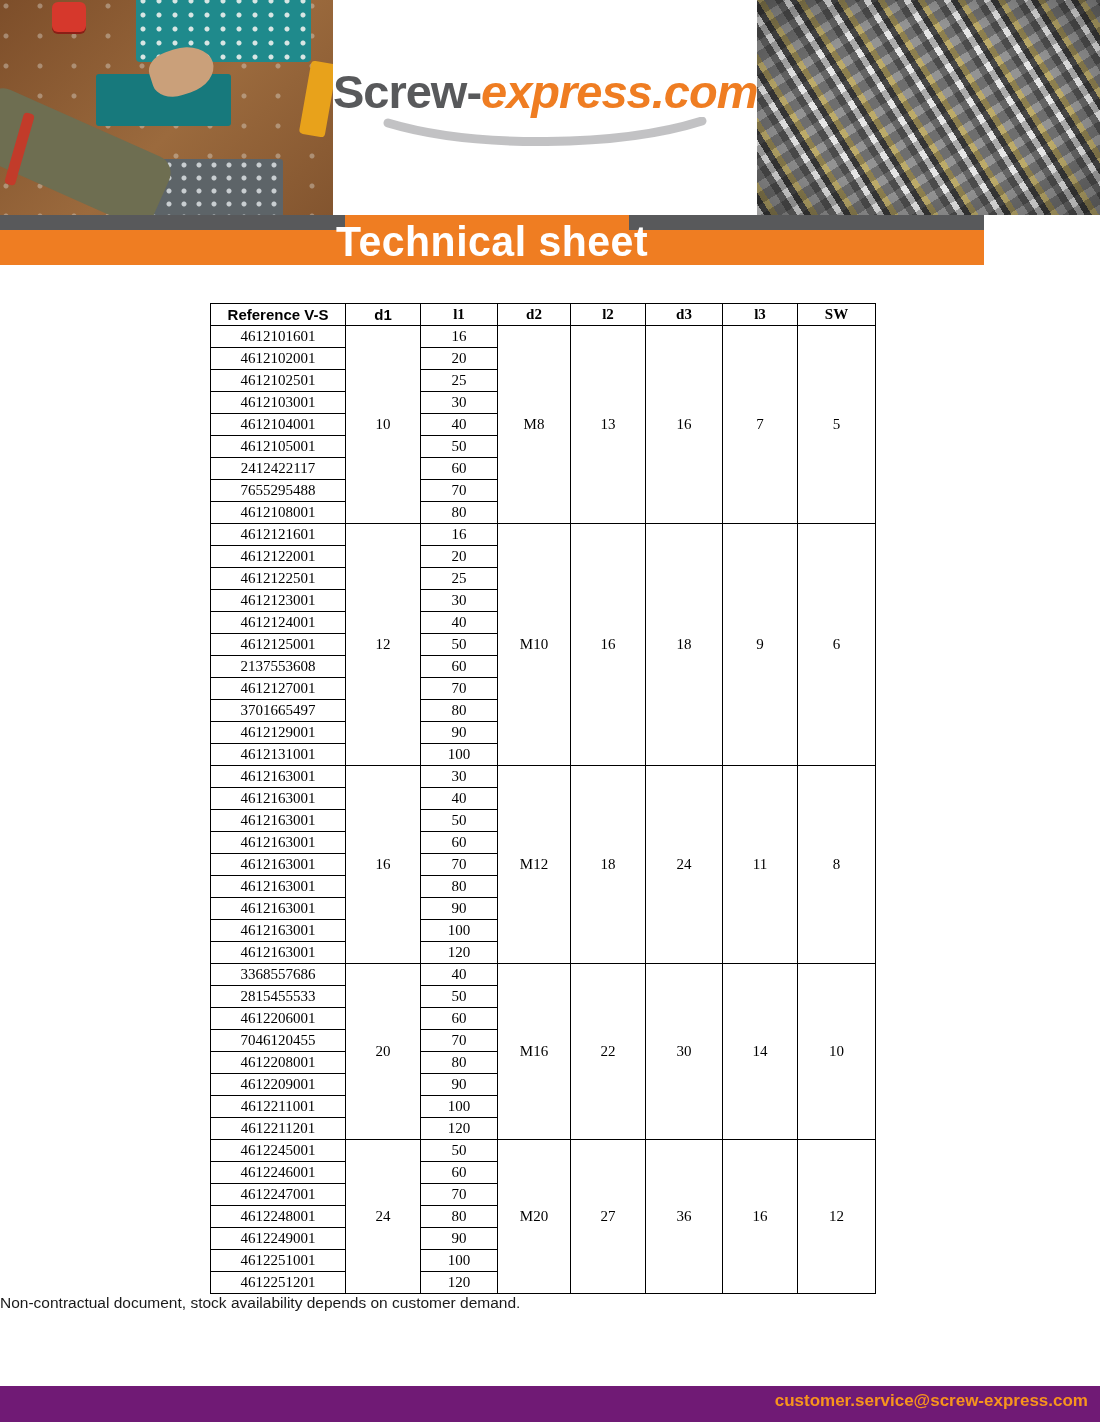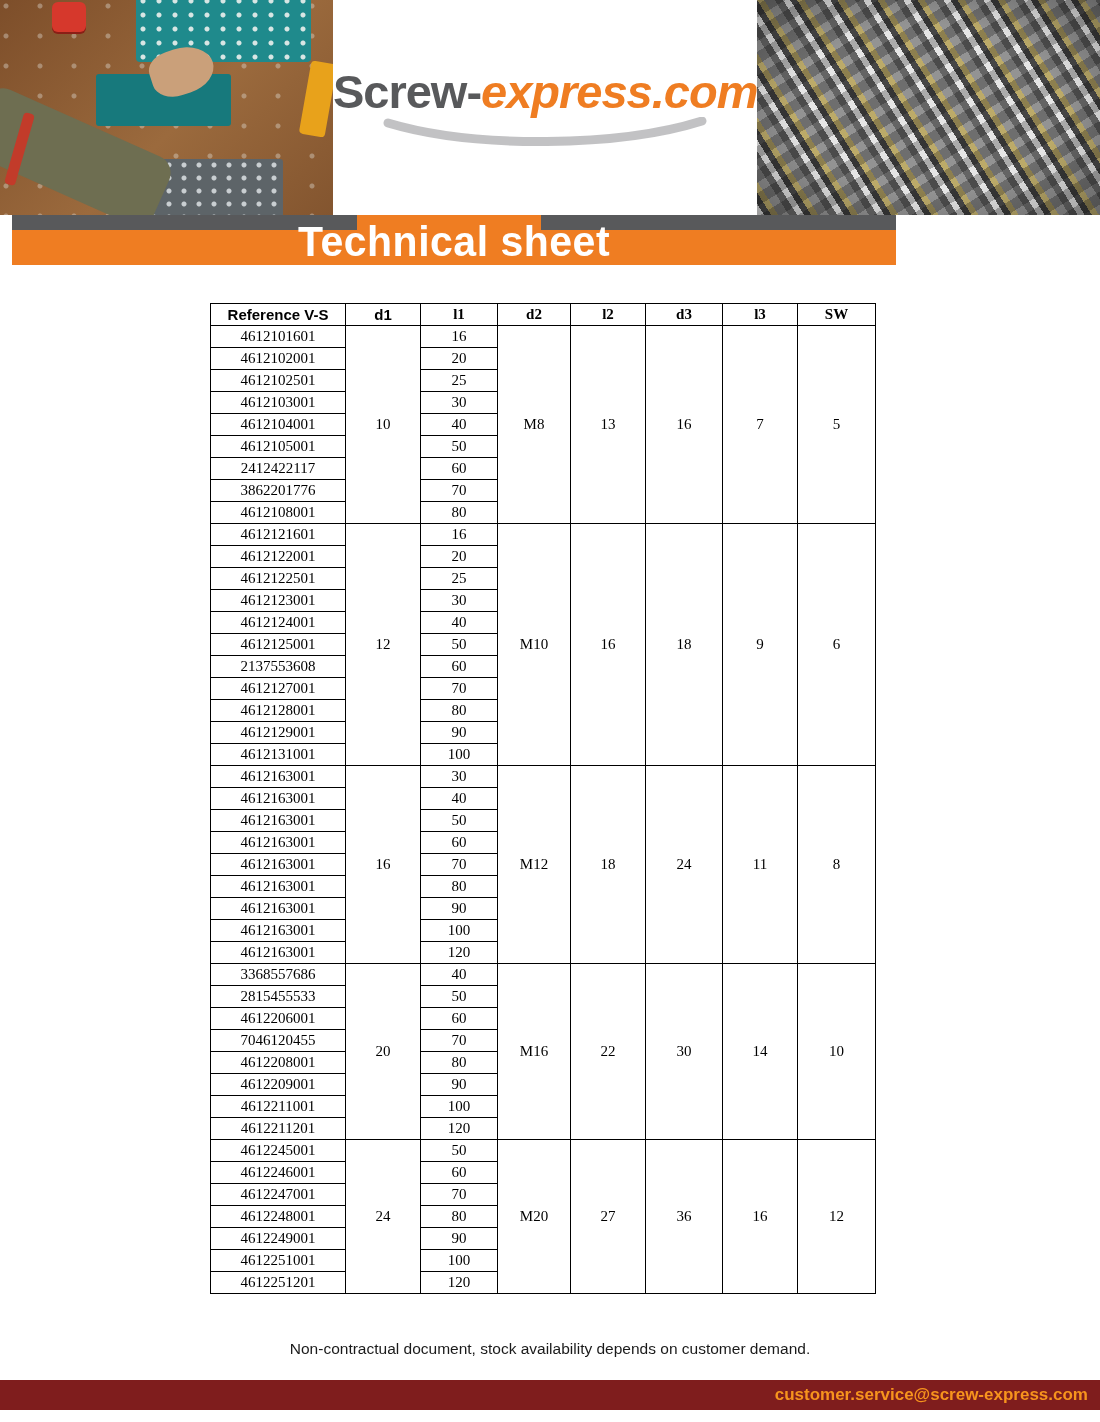--- a/index.html
+++ b/index.html
@@ -47,42 +47,42 @@
   }
   .photo-right .vignette { position:absolute; inset:0; background:radial-gradient(ellipse at center, transparent 55%, rgba(20,20,20,.35) 100%); }
 
   
   .logo-wrap { flex:1; display:flex; flex-direction:column; align-items:center; justify-content:center; background:#fff; }
   .logo { font-size:47px; font-weight:bold; color:#58595b; letter-spacing:-1px; white-space:nowrap; }
   .logo .orange { color:#ef7d22; font-style:italic; }
   .swoosh { margin-top:-2px; }
 
   
-  .banner { position:relative; height:50px; background:#ef7d22; width:884px;margin-left:12px; }
+  .banner { position:relative; height:50px; background:#ef7d22; width:984px; }
   .strip { position:absolute; top:0; height:15px; background:#58595b; }
   .strip-left { left:0; width:345px; }
   .strip-right { right:0; width:355px; }
   .banner-title {
     position:relative; text-align:center; color:#fff; font-weight:bold;
     font-size:41px; line-height:52px; letter-spacing:0.5px;
     transform:scaleY(1.05);
   }
 
   
   .table-wrap { margin:38px 0 0 210px; }
   table.spec { border-collapse:collapse; font-family:"Liberation Serif", serif; font-size:15px; color:#000; table-layout:fixed; }
   table.spec td, table.spec th { border:1px solid #000; text-align:center; height:22px; padding:0 2px; vertical-align:middle; overflow:hidden; }
   table.spec th { font-weight:bold; font-size:15px; }
   th.sans-h { font-family:"Liberation Sans", sans-serif; font-weight:normal; font-size:13px; }
   th.left-h { text-align:left; padding-left:2px; }
 
   
-  .note { text-align:center; margin-top:46px; font-size:15.5px; color:#1a1a1a; font-family:"Liberation Sans", sans-serif; }
+  .note { text-align:left; font-size:15.5px; color:#1a1a1a; font-family:"Liberation Sans", sans-serif; }
   .bottom-bar {
-    position:absolute; bottom:12px; left:0; width:1100px; height:30px; background:#7f1d1d;
+    position:absolute; bottom:0; left:0; width:1100px; height:36px; background:#701a75;
     color:#f7941d; font-weight:bold; font-size:17px; text-align:right; line-height:30px; padding-right:12px;
   }
 </style>
 </head>
 <body>
 
 <div class="page">
 
   <div class="photos">
     <div class="photo-left">
@@ -172,21 +172,21 @@
           </tr>
           <tr>
             <td>4612105001</td>
             <td>50</td>
           </tr>
           <tr>
             <td>2412422117</td>
             <td>60</td>
           </tr>
           <tr>
-            <td>3862201776</td>
+            <td>7655295488</td>
             <td>70</td>
           </tr>
           <tr>
             <td>4612108001</td>
             <td>80</td>
           </tr>
           <tr>
             <td>4612121601</td>
             <td rowspan="11">12</td>
             <td>16</td>
@@ -218,21 +218,21 @@
           </tr>
           <tr>
             <td>2137553608</td>
             <td>60</td>
           </tr>
           <tr>
             <td>4612127001</td>
             <td>70</td>
           </tr>
           <tr>
-            <td>4612128001</td>
+            <td>3701665497</td>
             <td>80</td>
           </tr>
           <tr>
             <td>4612129001</td>
             <td>90</td>
           </tr>
           <tr>
             <td>4612131001</td>
             <td>100</td>
           </tr>

